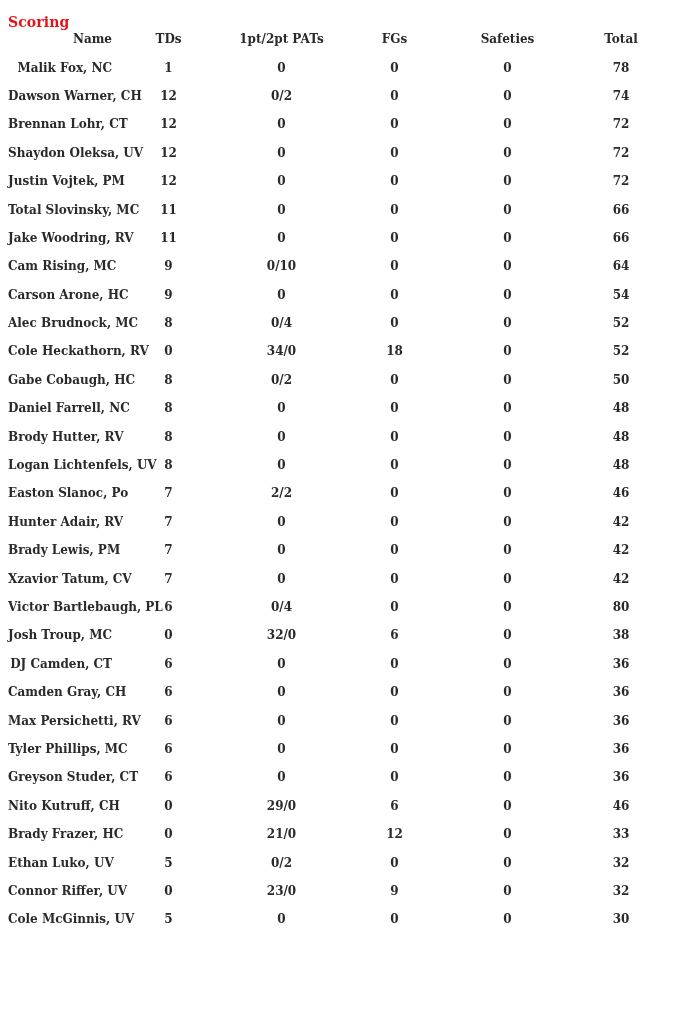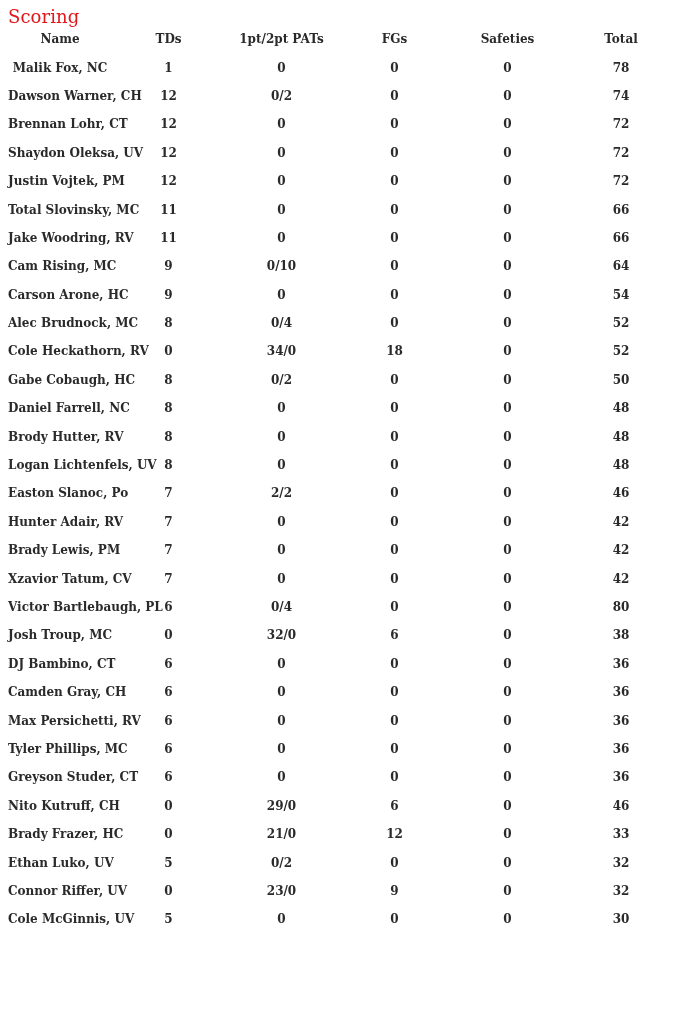--- a/index.html
+++ b/index.html
@@ -9,46 +9,46 @@
   }
   body {
     width: 678px;
     height: 1024px;
     overflow: hidden;
     font-family: "DejaVu Serif", "Liberation Serif", serif;
     color: #2a2a2a;
   }
   .page-title {
     color: #e2151b;
-    font-size: 18px;
-    font-weight: 400;
+    font-size: 14px;
+    font-weight: 700;
     height: 25px;
     box-sizing: border-box;
-    padding: 6px 0 0 8px;
+    padding: 14px 0 0 8px;
     letter-spacing: 0.1px;
   }
   table.scoring-table {
     width: 678px;
     border-collapse: collapse;
     table-layout: fixed;
   }
   .scoring-table th,
   .scoring-table td {
     height: 28.4px;
     padding: 0;
     font-size: 12px;
     font-weight: 700;
     text-align: center;
     vertical-align: middle;
     white-space: nowrap;
     overflow: visible;
   }
   .scoring-table th:first-child,
   .scoring-table td:first-child {
-    text-align: center;
+    text-align: right;
     padding-left: 8px;
   }
 </style>
 </head>
 <body>
 
 <div class="page-title">Scoring</div>
 
 <table class="scoring-table">
   <colgroup>
@@ -232,21 +232,21 @@
       </tr>
       <tr>
         <td>Josh Troup, MC</td>
         <td>0</td>
         <td>32/0</td>
         <td>6</td>
         <td>0</td>
         <td>38</td>
       </tr>
       <tr>
-        <td>DJ Bambino, CT</td>
+        <td>DJ Camden, CT</td>
         <td>6</td>
         <td>0</td>
         <td>0</td>
         <td>0</td>
         <td>36</td>
       </tr>
       <tr>
         <td>Camden Gray, CH</td>
         <td>6</td>
         <td>0</td>

